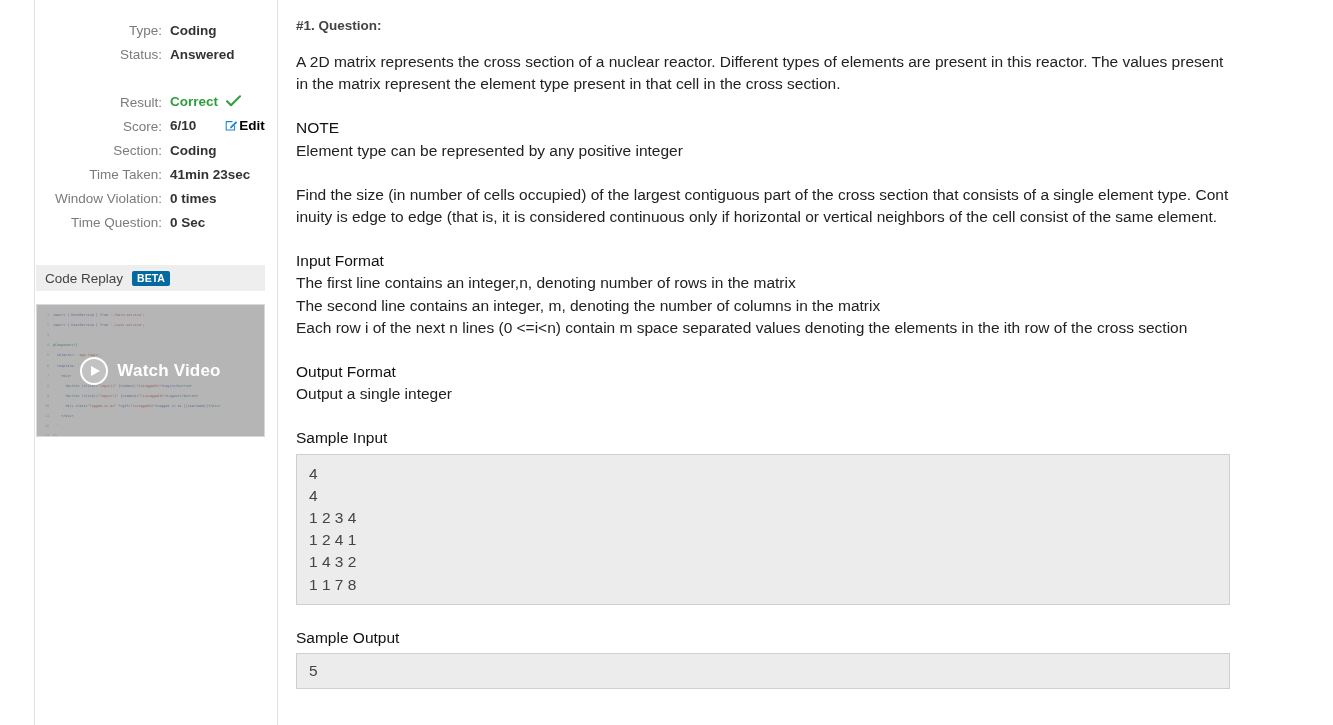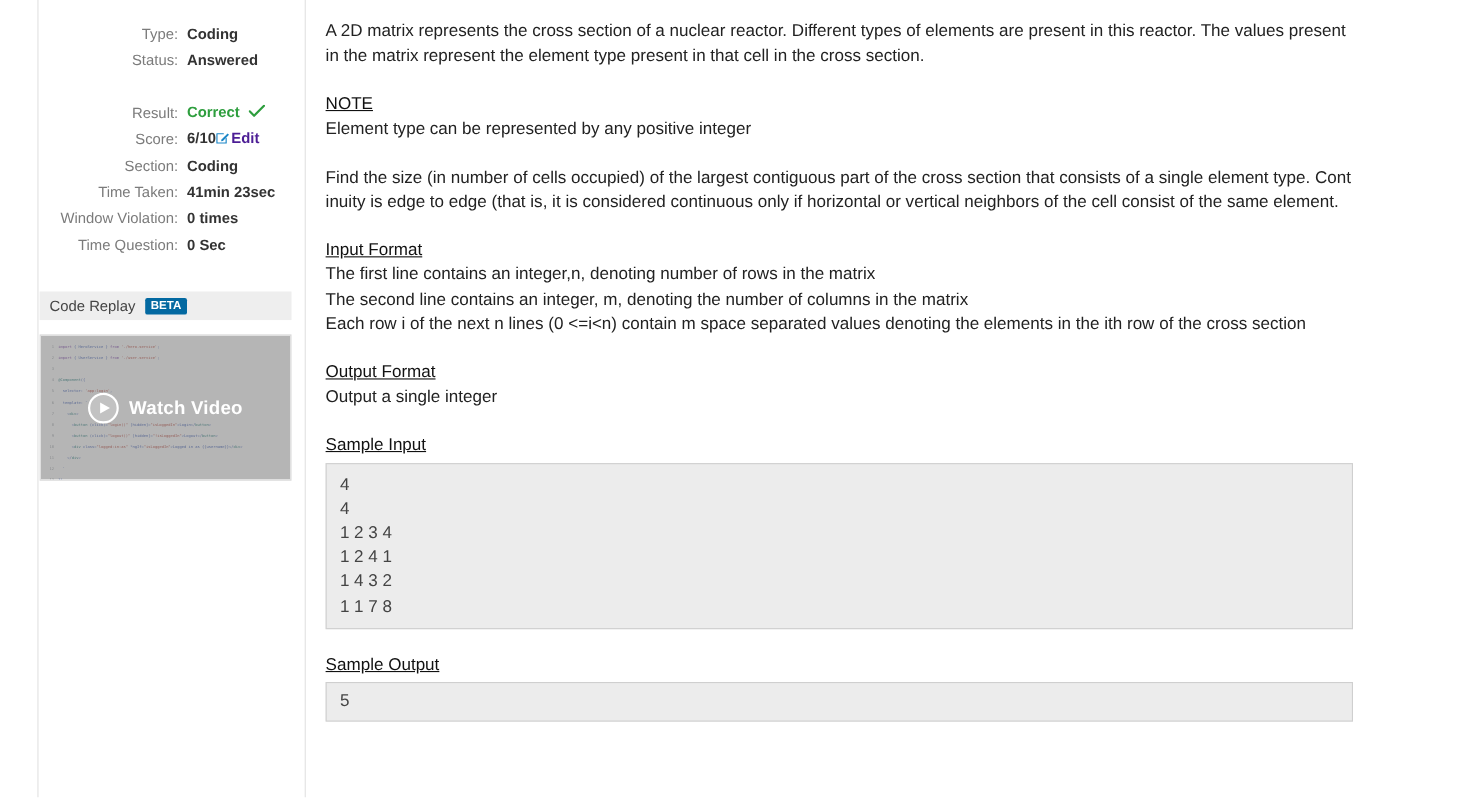--- a/index.html
+++ b/index.html
@@ -51,24 +51,24 @@
     color: #2e9e3e;
     font-weight: bold;
     font-size: 13.5px;
   }
   .check-icon {
     display: inline-block;
     margin-left: 4px;
     vertical-align: -1px;
   }
   .edit-link {
-    color: #4c1d95;
+    color: #000000;
     font-size: 13.5px;
     text-decoration: none;
-    margin-left: 0;
+    margin-left: 29px;
     white-space: nowrap;
     cursor: pointer;
   }
   .edit-icon {
     display: inline-block;
     vertical-align: -2px;
     margin-right: 1px;
   }
   
   .replay-header {
@@ -178,21 +178,20 @@
   .q-body {
     font-size: 15.5px;
     color: #222;
     line-height: 22.2px;
     word-break: break-all;
   }
   .q-para { margin: 0; }
   .q-blank { height: 22px; }
   .q-head-ul {
     font-weight: normal;
-    text-decoration: underline;
     font-size: 15.5px;
     color: #111;
   }
   .io-box {
     background: #ececec;
     border: 1px solid #cfcfcf;
     font-size: 15.5px;
     color: #444;
     line-height: 22.2px;
     padding: 8px 12px;
@@ -310,20 +309,21 @@
       <div class="play-circle">
         <div class="play-tri"></div>
       </div>
       <div class="watch-label">Watch Video</div>
     </div>
   </div>
 
   <div class="v-divider"></div>
 
   <div class="content">
+    <div class="q-header">#1. Question:</div>
 
     <div class="q-body">
       <p class="q-para">A 2D matrix represents the cross section of a nuclear reactor. Different types of elements are present in this reactor. The values present in the matrix represent the element type present in that cell in the cross section.</p>
 
       <div class="q-blank"></div>
 
       <div class="q-head-ul">NOTE</div>
       <p class="q-para">Element type can be represented by any positive integer</p>
 
       <div class="q-blank"></div>

